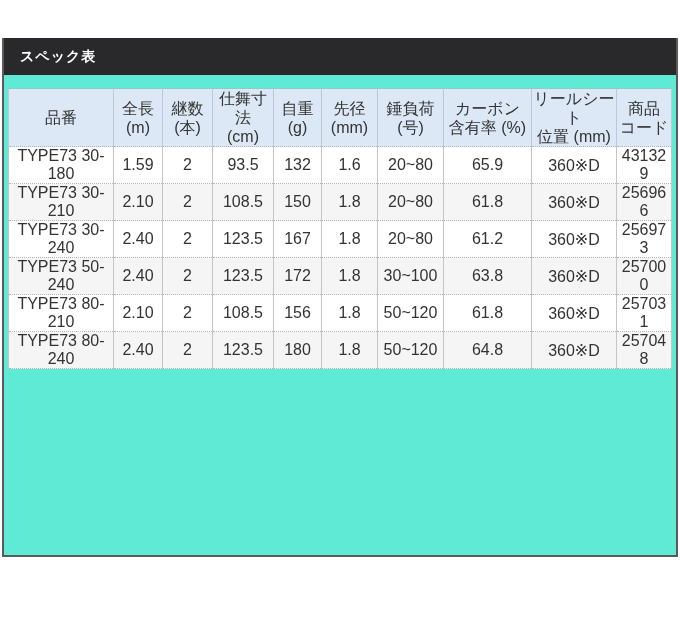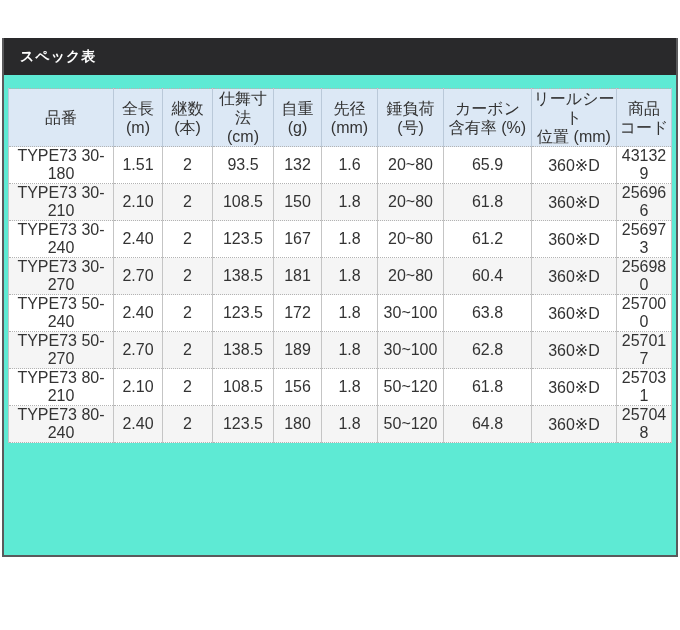--- a/index.html
+++ b/index.html
@@ -97,21 +97,21 @@
           </th>
           <th>
             <span class="hl">商品</span>
             <span class="hl">コード</span>
           </th>
         </tr>
     </thead>
     <tbody id="spec-body">
         <tr>
           <td>TYPE73 30-180</td>
-          <td>1.51</td>
+          <td>1.59</td>
           <td>2</td>
           <td>93.5</td>
           <td>132</td>
           <td>1.6</td>
           <td>20~80</td>
           <td>65.9</td>
           <td>360※D</td>
           <td>43132 9</td>
         </tr>
         <tr>
@@ -132,54 +132,30 @@
           <td>2</td>
           <td>123.5</td>
           <td>167</td>
           <td>1.8</td>
           <td>20~80</td>
           <td>61.2</td>
           <td>360※D</td>
           <td>25697 3</td>
         </tr>
         <tr>
-          <td>TYPE73 30-270</td>
-          <td>2.70</td>
-          <td>2</td>
-          <td>138.5</td>
-          <td>181</td>
-          <td>1.8</td>
-          <td>20~80</td>
-          <td>60.4</td>
-          <td>360※D</td>
-          <td>25698 0</td>
-        </tr>
-        <tr>
           <td>TYPE73 50-240</td>
           <td>2.40</td>
           <td>2</td>
           <td>123.5</td>
           <td>172</td>
           <td>1.8</td>
           <td>30~100</td>
           <td>63.8</td>
           <td>360※D</td>
           <td>25700 0</td>
-        </tr>
-        <tr>
-          <td>TYPE73 50-270</td>
-          <td>2.70</td>
-          <td>2</td>
-          <td>138.5</td>
-          <td>189</td>
-          <td>1.8</td>
-          <td>30~100</td>
-          <td>62.8</td>
-          <td>360※D</td>
-          <td>25701 7</td>
         </tr>
         <tr>
           <td>TYPE73 80-210</td>
           <td>2.10</td>
           <td>2</td>
           <td>108.5</td>
           <td>156</td>
           <td>1.8</td>
           <td>50~120</td>
           <td>61.8</td>

